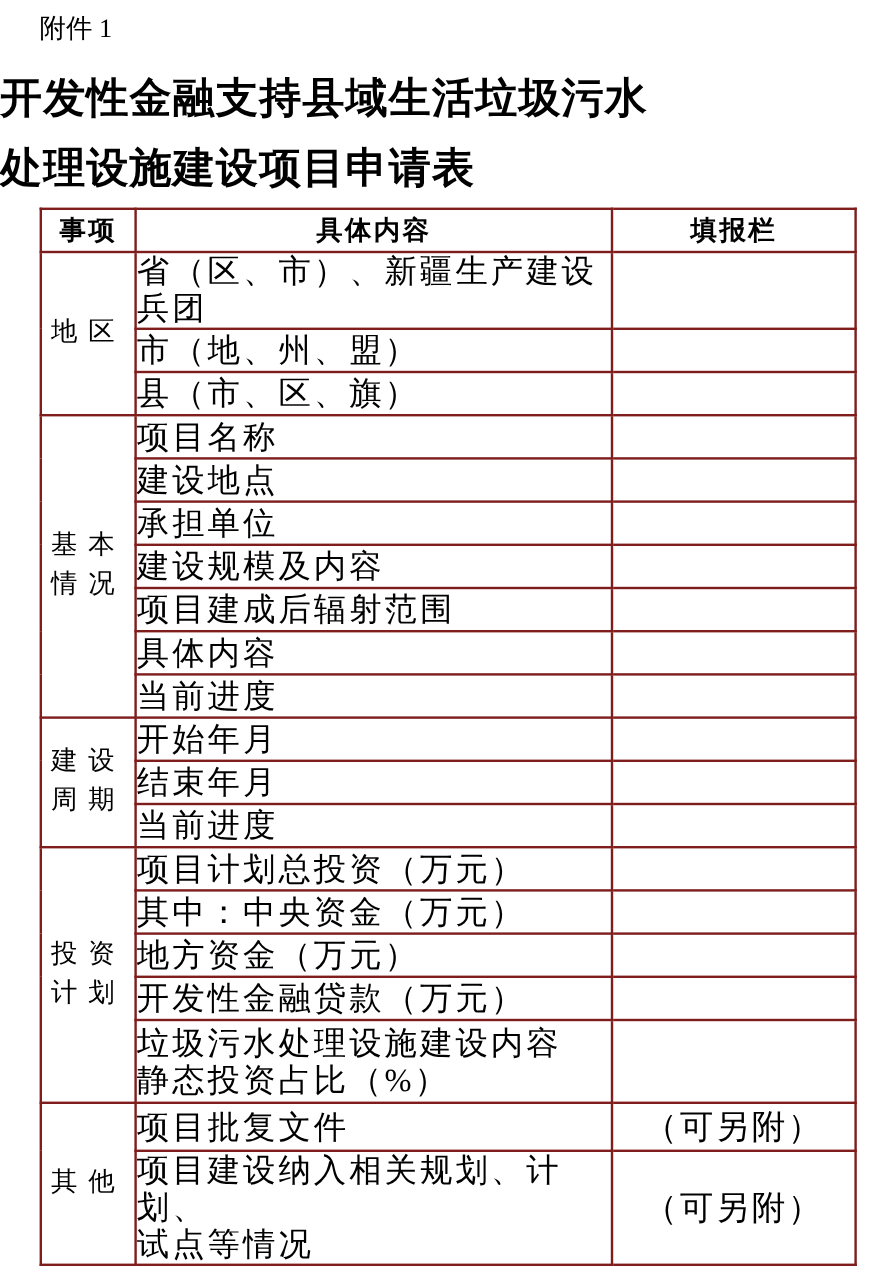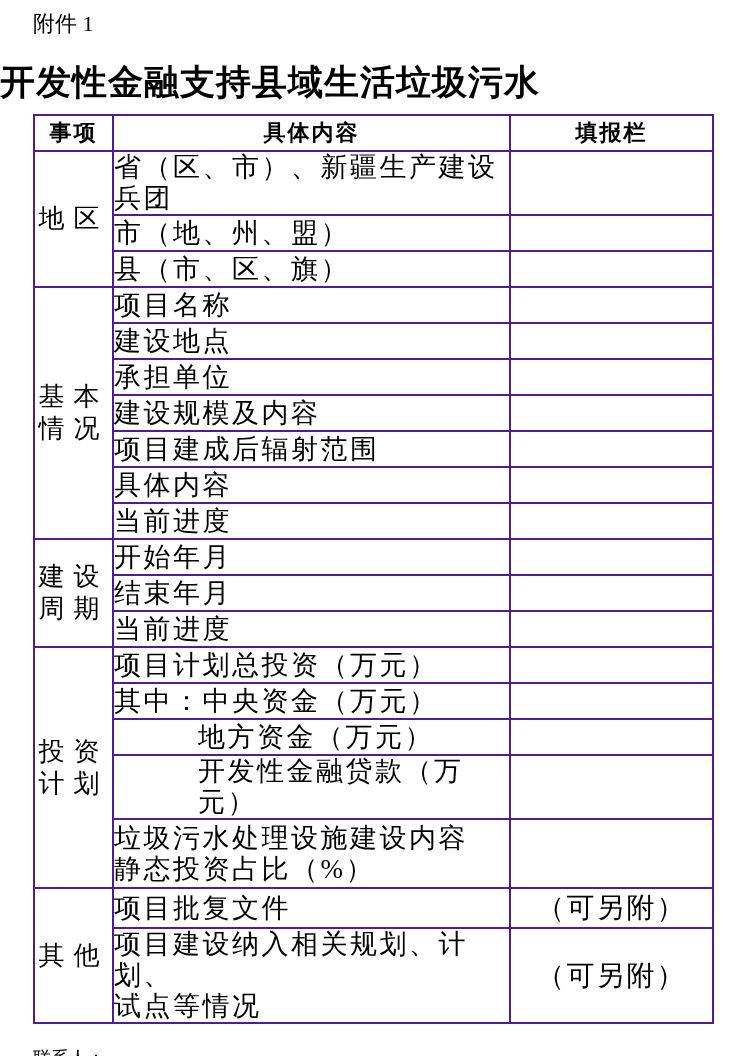--- a/index.html
+++ b/index.html
@@ -36,56 +36,55 @@
   }
   table.app-table {
     margin-left: 33px;
     margin-top: 3px;
     border-collapse: collapse;
     table-layout: fixed;
     width: 679px;
   }
   table.app-table th,
   table.app-table td {
-    border: 2px solid #4c1d95;
+    border: 2px solid #7f1d1d;
     padding: 0;
     overflow: hidden;
   }
   tr.single { height: 36px; }
   tr.tall   { height: 69px; }
   th.hdr {
     font-family: "Liberation Sans", sans-serif;
     font-weight: bold;
     font-size: 22px;
     letter-spacing: 2px;
     text-align: center;
     vertical-align: middle;
   }
   td.cat {
-    font-family: Liberation Serif, serif;
-    font-size: 26px;
+    font-family: Liberation Mono, monospace;
+    font-size: 22px;
     letter-spacing: 9px;
     text-align: center;
     vertical-align: middle;
     white-space: pre-line;
     line-height: 32px;
     padding-left: 6px; 
   }
   td.content {
     font-family: "Liberation Serif", serif;
     font-size: 27px;
     letter-spacing: 2.5px;
     text-align: left;
     vertical-align: middle;
     padding-left: 8px;
     white-space: pre-line;
     line-height: 31px;
   }
   td.content.indent {
-    padding-left: 84px;
   }
   td.fill {
     font-family: "Liberation Serif", serif;
     font-size: 28px;
     letter-spacing: 2px;
     text-align: center;
     vertical-align: middle;
   }
   .footer {
     position: relative;
@@ -109,20 +108,21 @@
 </style>
 </head>
 <body>
 
 <div class="page">
 
   <div class="attachment">附件 1</div>
 
   <div class="title-block">
     <div>开发性金融支持县域生活垃圾污水</div>
+    <div>处理设施建设项目申请表</div>
   </div>
 
   <table class="app-table">
     <colgroup>
       <col style="width:79px">
       <col style="width:397px">
       <col style="width:203px">
     </colgroup>
     <tbody>
         <tr class="single">

